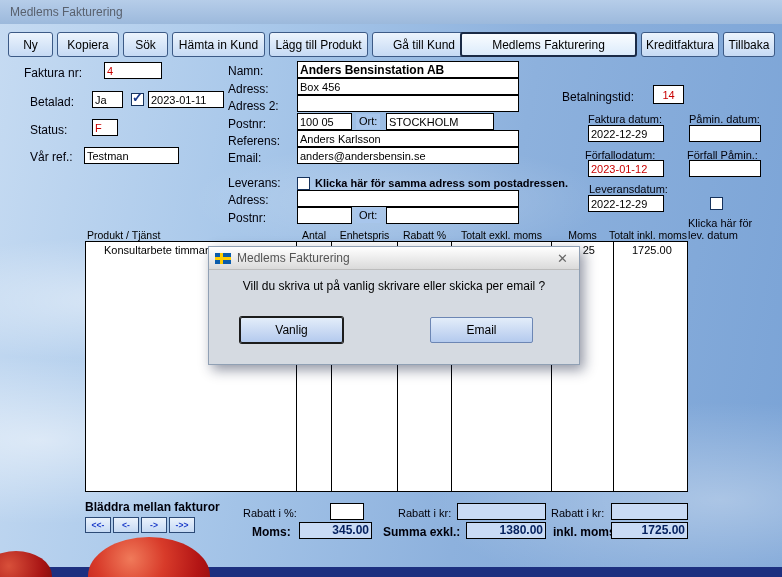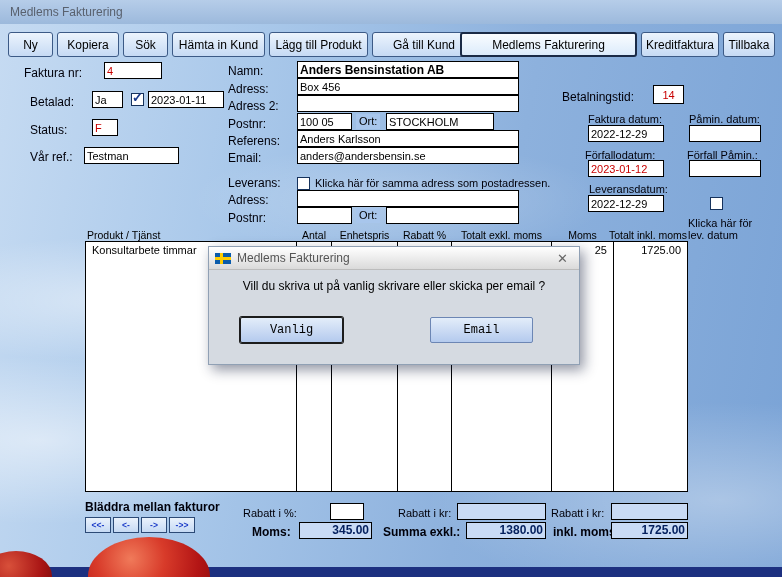--- a/index.html
+++ b/index.html
@@ -30,35 +30,35 @@
   .field.center{text-align:center;}
   div.field{line-height:15px;}
   .navy{color:#04205e;}
   .ortlbl{position:absolute;box-sizing:border-box;height:15px;background:#a8c6ec;
        font-size:11px;line-height:15px;padding:0 3px;color:#000;}
   .cb{position:absolute;width:13px;height:13px;background:#fff;border:1px solid #16325c;box-sizing:border-box;}
   .cb .check{position:absolute;left:0px;top:-4px;font-size:13px;color:#1a3a8c;font-weight:bold;}
   .hdr{position:absolute;top:229px;font-size:10.5px;color:#000;text-align:center;white-space:nowrap;}
   .hdr.left{text-align:left;}
   .col{position:absolute;top:241px;height:251px;box-sizing:border-box;background:#fff;border:1px solid #000;}
-  .cell{height:16px;line-height:16px;font-size:11px;padding:0 6px;white-space:nowrap;overflow:hidden;color:#000;}
+  .cell{height:16px;line-height:16px;font-size:11px;padding:0 18px;white-space:nowrap;overflow:hidden;color:#000;}
   .cell.right{text-align:right;}
   .dialog{position:absolute;left:208px;top:246px;width:370px;height:117px;background:#d5dae1;
        border:1px solid #90a0b4;box-shadow:4px 5px 12px rgba(15,25,55,.45);z-index:10;}
   .dlg-titlebar{position:relative;height:23px;background:linear-gradient(#ffffff,#dadada);
        border-bottom:1px solid #bcbcbc;display:flex;align-items:center;padding:0 6px;box-sizing:border-box;}
   .flag{width:16px;height:11px;flex:0 0 auto;margin-right:6px;
        background:linear-gradient(#fecc00,#fecc00) 5px 0/3px 100% no-repeat,
                   linear-gradient(#fecc00,#fecc00) 0 4px/100% 3px no-repeat,#0a5bab;}
   .dlg-title{font-size:12px;color:#555;flex:1;}
   .dlg-close{font-size:13px;color:#666;padding:0 5px;}
   .dlg-msg{position:absolute;top:32px;left:0;right:0;text-align:center;font-size:12px;color:#000;}
   .dlg-btn{position:absolute;top:70px;width:103px;height:26px;box-sizing:border-box;
        background:linear-gradient(#e3edfa,#b4caee);border:1px solid #6c86b4;border-radius:2px;
-       font-family:Liberation Mono, monospace;font-size:12px;color:#000;}
+       font-family:Liberation Sans, sans-serif;font-size:12px;color:#000;}
   .dlg-btn.default{border:1px solid #1c1c1c;box-shadow:0 0 0 1px #1c1c1c;}
   .nav-btn{position:absolute;top:517px;width:26px;height:16px;box-sizing:border-box;
        background:linear-gradient(#eaf2fc,#c6daf4);border:1px solid #2c4a76;
        font-family:inherit;font-size:8.5px;font-weight:bold;color:#1c3cc8;padding:0;line-height:1;}
   .apple{position:absolute;left:88px;top:537px;width:122px;height:78px;z-index:2;
        border-radius:50% 50% 45% 45%;
        background:radial-gradient(circle at 35% 28%,#f07a5a 0%,#d83b2a 35%,#b31515 70%,#870c0c 100%);}
   .apple-sm{position:absolute;left:-20px;top:551px;width:72px;height:50px;z-index:2;border-radius:50%;
        background:radial-gradient(circle at 40% 30%,#d8503a 0%,#a81414 60%,#6e0808 100%);}
   .taskbar{position:absolute;left:0;top:567px;width:782px;height:10px;background:#1d3080;z-index:1;}
@@ -112,21 +112,21 @@
   <input class="field" style="left: 297px; top: 113px; width: 55px;" value="100 05">
   <span class="ortlbl" style="left:356px;top:114px;">Ort:</span>
   <input class="field" style="left: 386px; top: 113px; width: 108px;" value="STOCKHOLM">
   <span class="lbl" style="left:228px;top:134px;">Referens:</span>
   <input class="field" style="left: 297px; top: 130px; width: 222px;" value="Anders Karlsson">
   <span class="lbl" style="left:228px;top:151px;">Email:</span>
   <input class="field" style="left: 297px; top: 147px; width: 222px;" value="anders@andersbensin.se">
 
   <span class="lbl" style="left:228px;top:176px;">Leverans:</span>
   <span class="cb" style="left:297px;top:177px;"></span>
-  <span class="lbl sm" style="left:315px;top:177px;">Klicka här för samma adress som postadressen.</span>
+  <span class="lbl sm" style="left:315px;top:177px;font-weight:bold;">Klicka här för samma adress som postadressen.</span>
   <span class="lbl" style="left:228px;top:193px;">Adress:</span>
   <input class="field" style="left: 297px; top: 190px; width: 222px;" value="">
   <span class="lbl" style="left:228px;top:211px;">Postnr:</span>
   <input class="field" style="left: 297px; top: 207px; width: 55px;" value="">
   <span class="ortlbl" style="left:356px;top:208px;">Ort:</span>
   <input class="field" style="left: 386px; top: 207px; width: 133px;" value="">
 
   <span class="lbl" style="left:562px;top:90px;">Betalningstid:</span>
   <input class="field red center" style="left: 653px; top: 85px; width: 31px; height: 19px;" value="14">
   <span class="lbl sm" style="left:588px;top:113px;">Faktura datum:</span>

